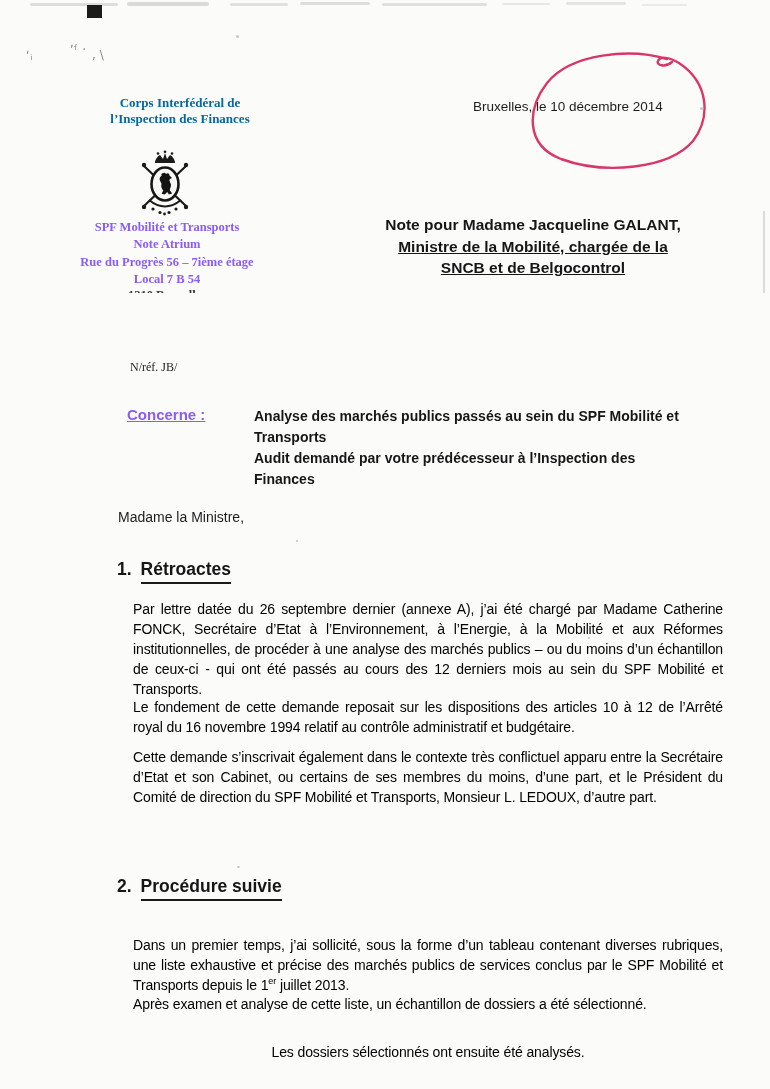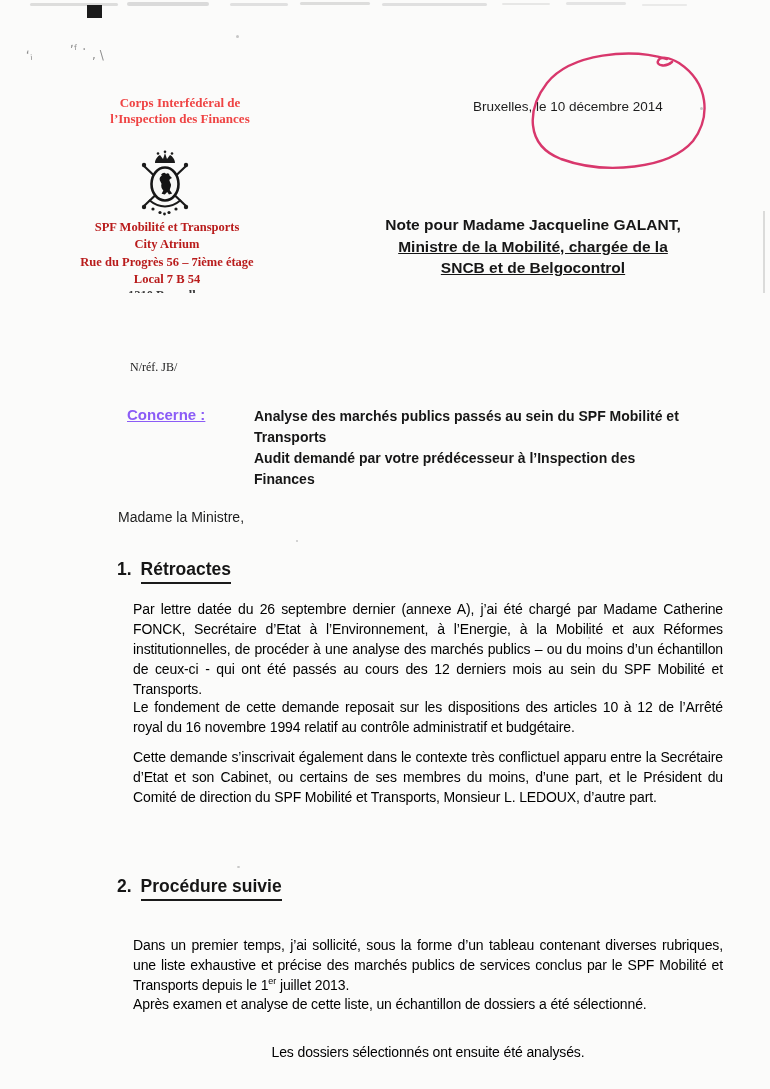--- a/index.html
+++ b/index.html
@@ -12,24 +12,24 @@
   .sq{left:87px;top:5px;width:15px;height:13px;background:#1b1b1b;}
   .speck{position:absolute;background:#c6c6c6;border-radius:50%;}
   .pencil{position:absolute;color:#8d8d8d;font-family:"DejaVu Sans",sans-serif;}
   .pm1{left:26px;top:48px;font-size:13px;transform:rotate(-6deg);}
   .pm2{left:70px;top:42px;font-size:13px;transform:rotate(-4deg);}
   .pm3{left:92px;top:48px;font-size:12px;}
   .vline{left:763px;top:211px;width:2px;height:82px;background:#c9c9c9;opacity:.65;}
 
   
   .org{left:70px;top:95px;width:220px;text-align:center;
-       font-family:"Liberation Serif",serif;font-weight:bold;font-size:13px;line-height:16px;color:#ef4444;}
+       font-family:"Liberation Serif",serif;font-weight:bold;font-size:13px;line-height:16px;color:#0369a1;}
   .emblem{left:136px;top:150px;width:58px;height:66px;}
   .addr{left:42px;top:219px;width:250px;text-align:center;
-        font-family:"Liberation Serif",serif;font-weight:bold;font-size:12.5px;line-height:17.3px;color:#b91c1c;}
+        font-family:"Liberation Serif",serif;font-weight:bold;font-size:12.5px;line-height:17.3px;color:#8b5cf6;}
   .addr-cut{left:42px;top:288px;width:250px;height:5px;overflow:hidden;text-align:center;
         font-family:"Liberation Serif",serif;font-weight:bold;font-size:12.5px;color:#3a3a3a;}
 
   
   .date{left:473px;top:99px;font-size:13.5px;}
   .circle-svg{left:519px;top:49px;width:194px;height:124px;}
   .recipient{left:347px;top:214px;width:372px;text-align:center;
              font-weight:bold;font-size:15.5px;line-height:21.5px;color:#161616;}
   .recipient .u{text-decoration:underline;}
 
@@ -105,21 +105,21 @@
       <circle cx="17" cy="59" r="1.6" fill="#1a1a1a"></circle>
       <circle cx="24" cy="62.5" r="1.6" fill="#1a1a1a"></circle>
       <circle cx="33" cy="62.5" r="1.6" fill="#1a1a1a"></circle>
       <circle cx="40" cy="59" r="1.6" fill="#1a1a1a"></circle>
       <circle cx="28.5" cy="64" r="1.4" fill="#1a1a1a"></circle>
     </svg>
   </div>
 
   <div class="abs addr">
     <div>SPF Mobilité et Transports</div>
-    <div>City Atrium</div>
+    <div>Note Atrium</div>
     <div>Rue du Progrès 56 – 7ième étage</div>
     <div>Local 7 B 54</div>
   </div>
   <div class="abs addr-cut">1210 Bruxelles</div>
 
   <div class="abs date">Bruxelles, le 10 décembre 2014</div>
   <div class="abs circle-svg">
     <svg width="194" height="124" viewBox="0 0 194 124">
       <path d="M148 10 C 112 -1 52 4 28 34 C 8 60 6 96 42 110 C 86 126 150 120 174 92 C 192 68 190 34 160 14 C 150 8 141 7 139 12 C 137 16 146 19 153 13" fill="none" stroke-width="2.4" stroke-linecap="round" stroke="#d8376c"></path>
     </svg>

